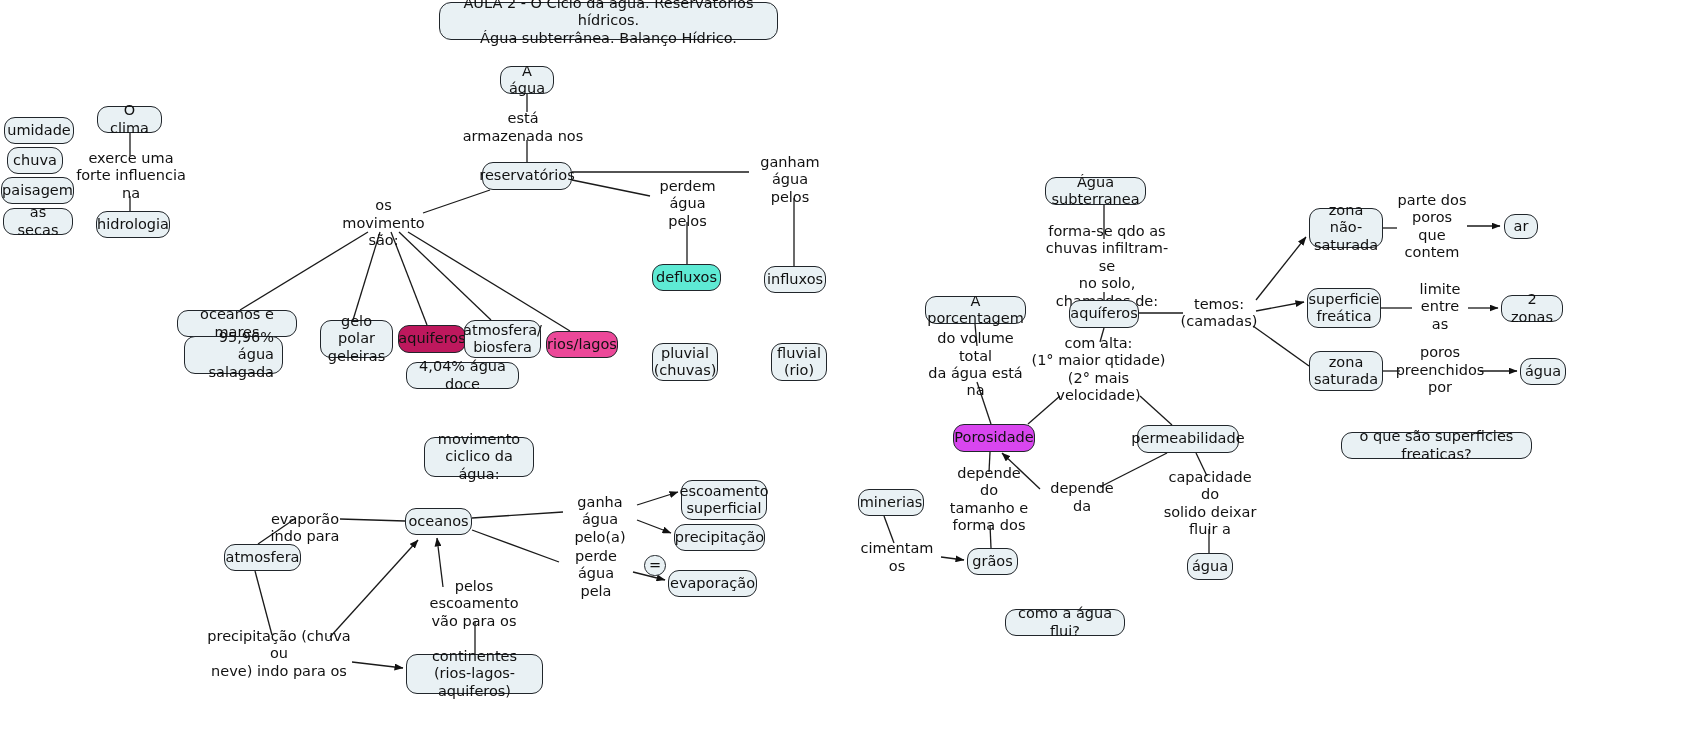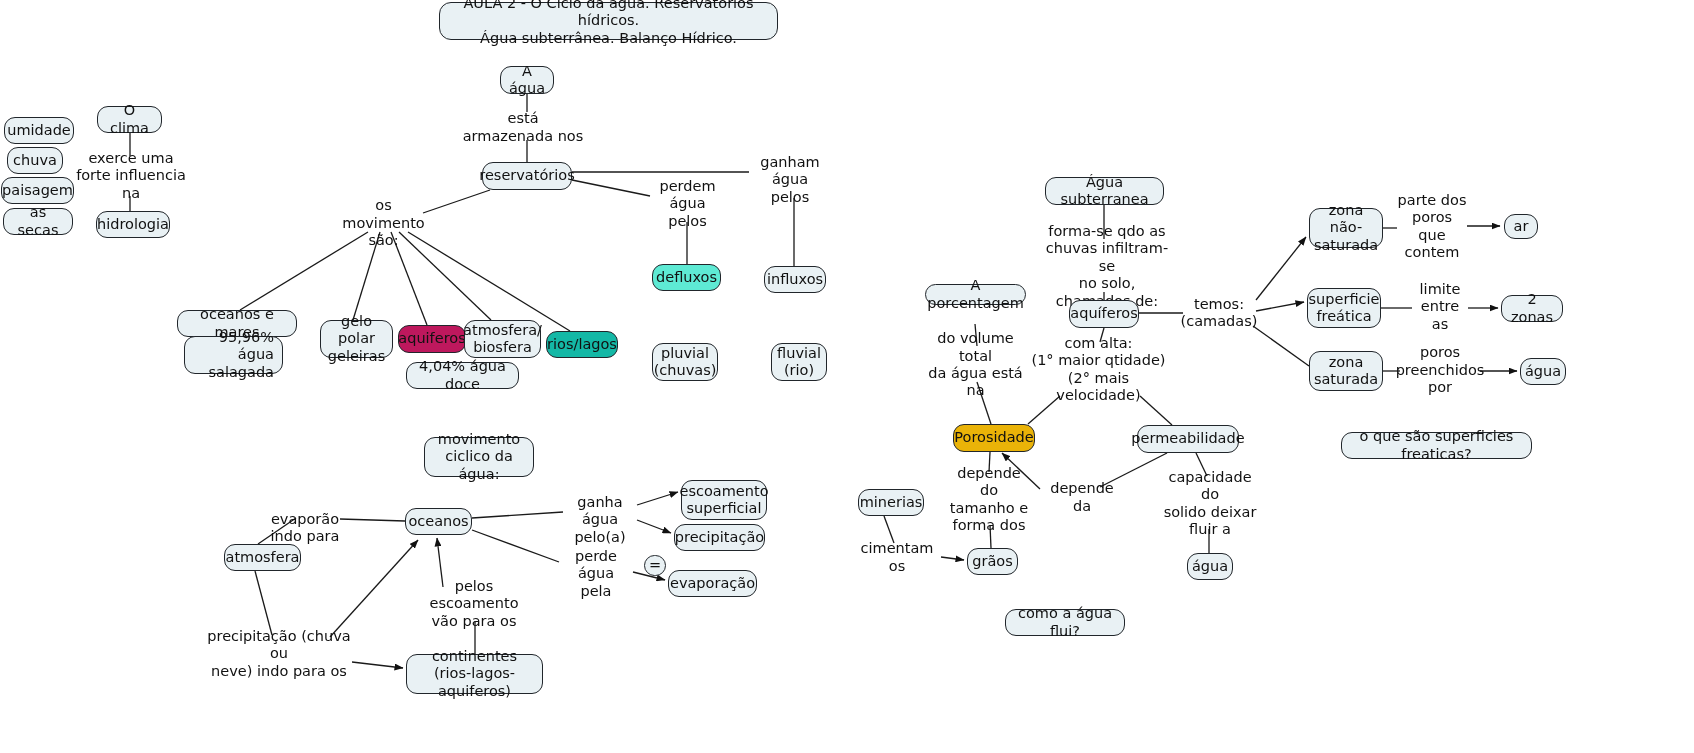--- a/index.html
+++ b/index.html
@@ -188,37 +188,37 @@
       <div class="node" style="left: 771px; top: 343px; width: 56px; height: 38px; background: rgb(233, 241, 244); border-color: rgb(33, 38, 43);">fluvial
 (rio)</div>
       <div class="node" style="left: 177px; top: 310px; width: 120px; height: 27px; background: rgb(233, 241, 244); border-color: rgb(33, 38, 43);">oceanos e mares</div>
       <div class="node" style="left: 184px; top: 336px; width: 99px; height: 38px; background: rgb(233, 241, 244); border-color: rgb(33, 38, 43); text-align: right;">95,96%
 água salagada</div>
       <div class="node" style="left: 320px; top: 320px; width: 73px; height: 38px; background: rgb(233, 241, 244); border-color: rgb(33, 38, 43);">gelo polar
 geleiras</div>
       <div class="node" style="left: 398px; top: 325px; width: 68px; height: 28px; background: #be185d; border-color: rgb(33, 38, 43);">aquiferos</div>
       <div class="node" style="left: 464px; top: 320px; width: 77px; height: 38px; background: rgb(233, 241, 244); border-color: rgb(33, 38, 43);">atmosfera/
 biosfera</div>
-      <div class="node" style="left: 546px; top: 331px; width: 72px; height: 27px; background: #14b8a6; border-color: rgb(33, 38, 43);">rios/lagos</div>
+      <div class="node" style="left: 546px; top: 331px; width: 72px; height: 27px; background: #ec4899; border-color: rgb(33, 38, 43);">rios/lagos</div>
       <div class="node" style="left: 406px; top: 362px; width: 113px; height: 27px; background: rgb(233, 241, 244); border-color: rgb(33, 38, 43);">4,04% água doce</div>
       <div class="node" style="left: 424px; top: 437px; width: 110px; height: 40px; background: rgb(233, 241, 244); border-color: rgb(33, 38, 43);">movimento
 ciclico da água:</div>
       <div class="node" style="left: 405px; top: 508px; width: 67px; height: 27px; background: rgb(233, 241, 244); border-color: rgb(33, 38, 43);">oceanos</div>
       <div class="node" style="left: 224px; top: 544px; width: 77px; height: 27px; background: rgb(233, 241, 244); border-color: rgb(33, 38, 43);">atmosfera</div>
       <div class="node" style="left: 681px; top: 480px; width: 86px; height: 40px; background: rgb(233, 241, 244); border-color: rgb(33, 38, 43);">escoamento
 superficial</div>
       <div class="node" style="left: 674px; top: 524px; width: 91px; height: 27px; background: rgb(233, 241, 244); border-color: rgb(33, 38, 43);">precipitação</div>
       <div class="node" style="left: 644px; top: 555px; width: 22px; height: 21px; background: rgb(233, 241, 244); border-color: rgb(33, 38, 43);">=</div>
       <div class="node" style="left: 668px; top: 570px; width: 89px; height: 27px; background: rgb(233, 241, 244); border-color: rgb(33, 38, 43);">evaporação</div>
       <div class="node" style="left: 406px; top: 654px; width: 137px; height: 40px; background: rgb(233, 241, 244); border-color: rgb(33, 38, 43);">continentes
 (rios-lagos-aquiferos)</div>
-      <div class="node" style="left: 1045px; top: 177px; width: 119px; height: 28px; background: rgb(233, 241, 244); border-color: rgb(33, 38, 43);">Água subterranea</div>
+      <div class="node" style="left: 1045px; top: 177px; width: 101px; height: 28px; background: rgb(233, 241, 244); border-color: rgb(33, 38, 43);">Água subterranea</div>
       <div class="node" style="left: 1069px; top: 300px; width: 70px; height: 28px; background: rgb(233, 241, 244); border-color: rgb(33, 38, 43);">aquíferos</div>
-      <div class="node" style="left: 925px; top: 284px; width: 101px; height: 21px; background: rgb(233, 241, 244); border-color: rgb(33, 38, 43);">A porcentagem</div>
-      <div class="node" style="left: 953px; top: 424px; width: 82px; height: 28px; background: #eab308; border-color: rgb(33, 38, 43);">Porosidade</div>
+      <div class="node" style="left: 925px; top: 296px; width: 101px; height: 28px; background: rgb(233, 241, 244); border-color: rgb(33, 38, 43);">A porcentagem</div>
+      <div class="node" style="left: 953px; top: 424px; width: 82px; height: 28px; background: #d946ef; border-color: rgb(33, 38, 43);">Porosidade</div>
       <div class="node" style="left: 1137px; top: 425px; width: 102px; height: 28px; background: rgb(233, 241, 244); border-color: rgb(33, 38, 43);">permeabilidade</div>
       <div class="node" style="left: 858px; top: 489px; width: 66px; height: 27px; background: rgb(233, 241, 244); border-color: rgb(33, 38, 43);">minerias</div>
       <div class="node" style="left: 967px; top: 548px; width: 51px; height: 27px; background: rgb(233, 241, 244); border-color: rgb(33, 38, 43);">grãos</div>
       <div class="node" style="left: 1187px; top: 553px; width: 46px; height: 27px; background: rgb(233, 241, 244); border-color: rgb(33, 38, 43);">água</div>
       <div class="node" style="left: 1309px; top: 208px; width: 74px; height: 40px; background: rgb(233, 241, 244); border-color: rgb(33, 38, 43);">zona não-
 saturada</div>
       <div class="node" style="left: 1307px; top: 288px; width: 74px; height: 40px; background: rgb(233, 241, 244); border-color: rgb(33, 38, 43);">superficie
 freática</div>
       <div class="node" style="left: 1309px; top: 351px; width: 74px; height: 40px; background: rgb(233, 241, 244); border-color: rgb(33, 38, 43);">zona
 saturada</div>

